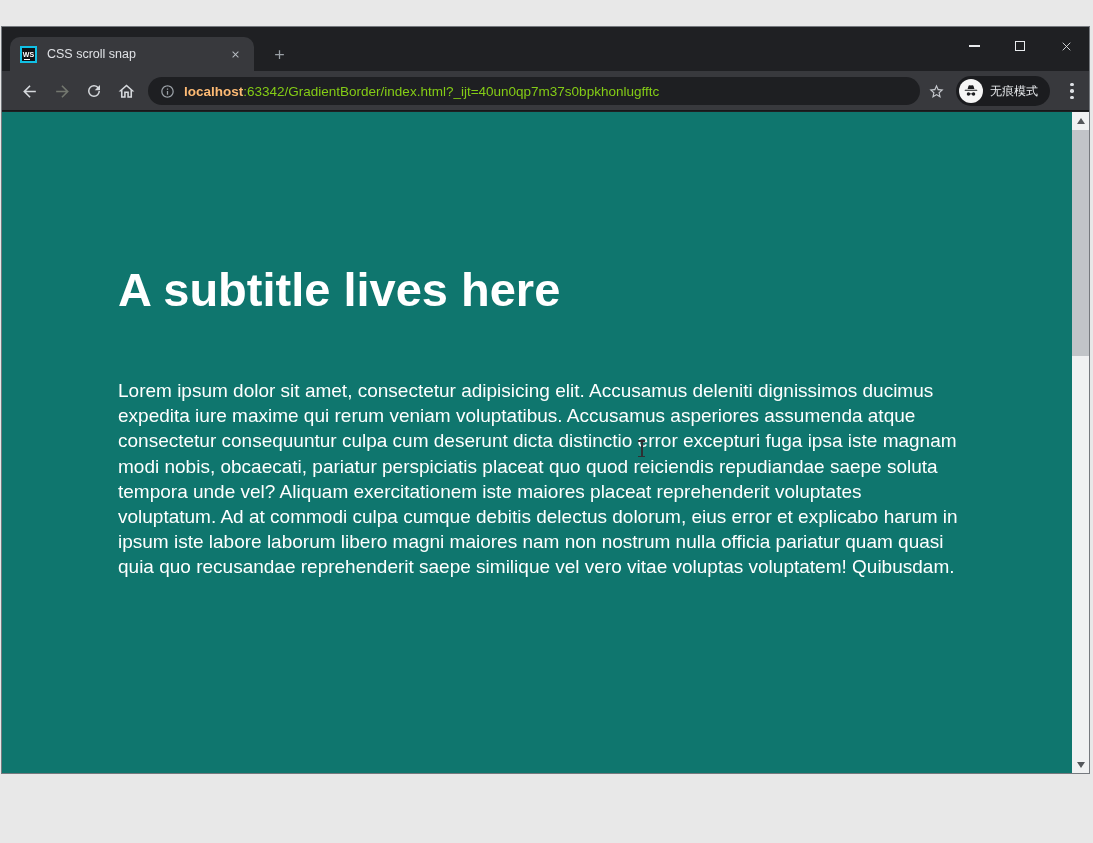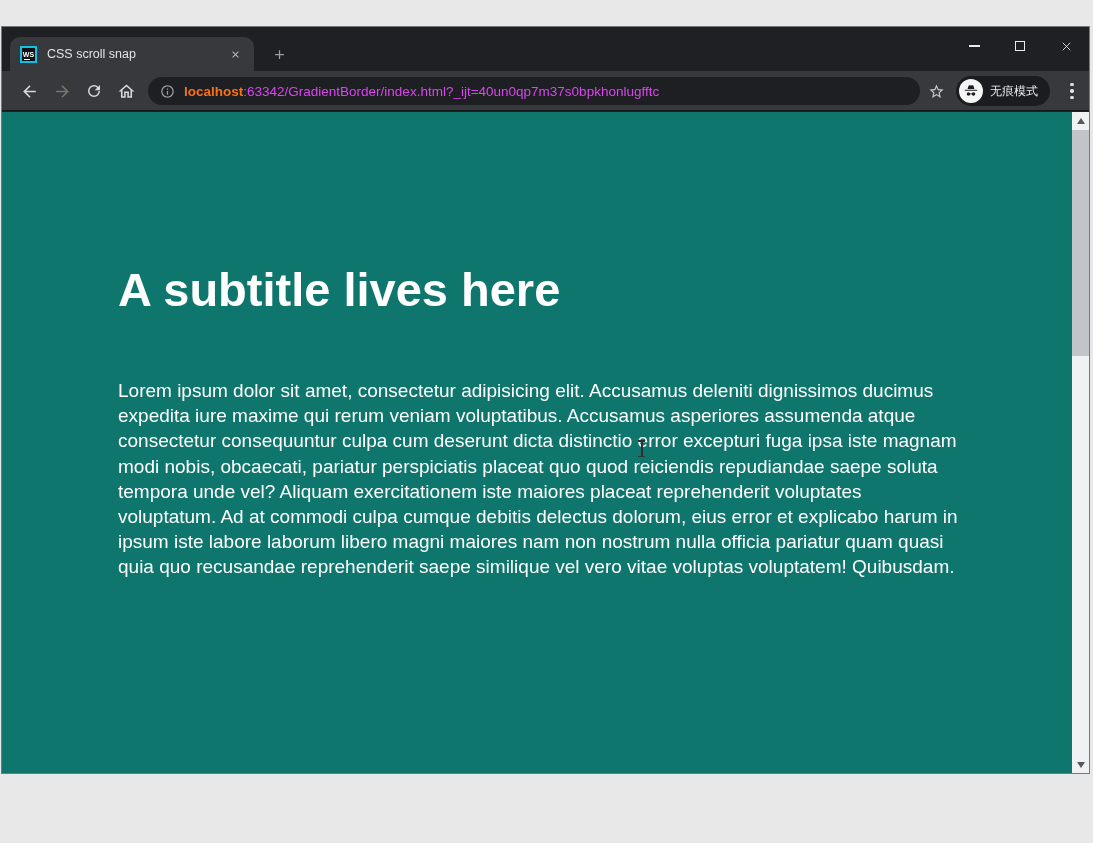--- a/index.html
+++ b/index.html
@@ -45,22 +45,22 @@
     position:absolute; left:0; top:44px; right:0; height:40px;
     background:#38393d; border-bottom:1px solid #17181a;
   }
   .nav-btn { position:absolute; top:8px; width:24px; height:24px; display:flex; align-items:center; justify-content:center; border-radius:50%; }
   .omnibox {
     position:absolute; left:146px; top:6px; width:772px; height:28px;
     background:#1e1f22; border-radius:14px;
     display:flex; align-items:center; padding:0 12px; gap:9px; cursor:text;
   }
   .url { font-size:13.5px; white-space:nowrap; overflow:hidden; }
-  .url .host { color:#f97316; font-weight:bold; }
-  .url .rest { color:#d946ef;text-align:right; }
+  .url .host { color:#fdba74; font-weight:bold; }
+  .url .rest { color:#84cc16;text-align:right; }
   .star-btn { position:absolute; left:922px; top:8px; width:24px; height:24px; display:flex; align-items:center; justify-content:center; }
   .incog-badge {
     position:absolute; left:954px; top:5px; height:30px; min-width:94px;
     background:#1b1c1f; border-radius:15px;
     display:flex; align-items:center; padding:0 10px 0 3px;
   }
   .incog-circle {
     width:24px; height:24px; border-radius:50%; background:#f5f5f5;
     display:flex; align-items:center; justify-content:center; flex:0 0 auto;
   }

